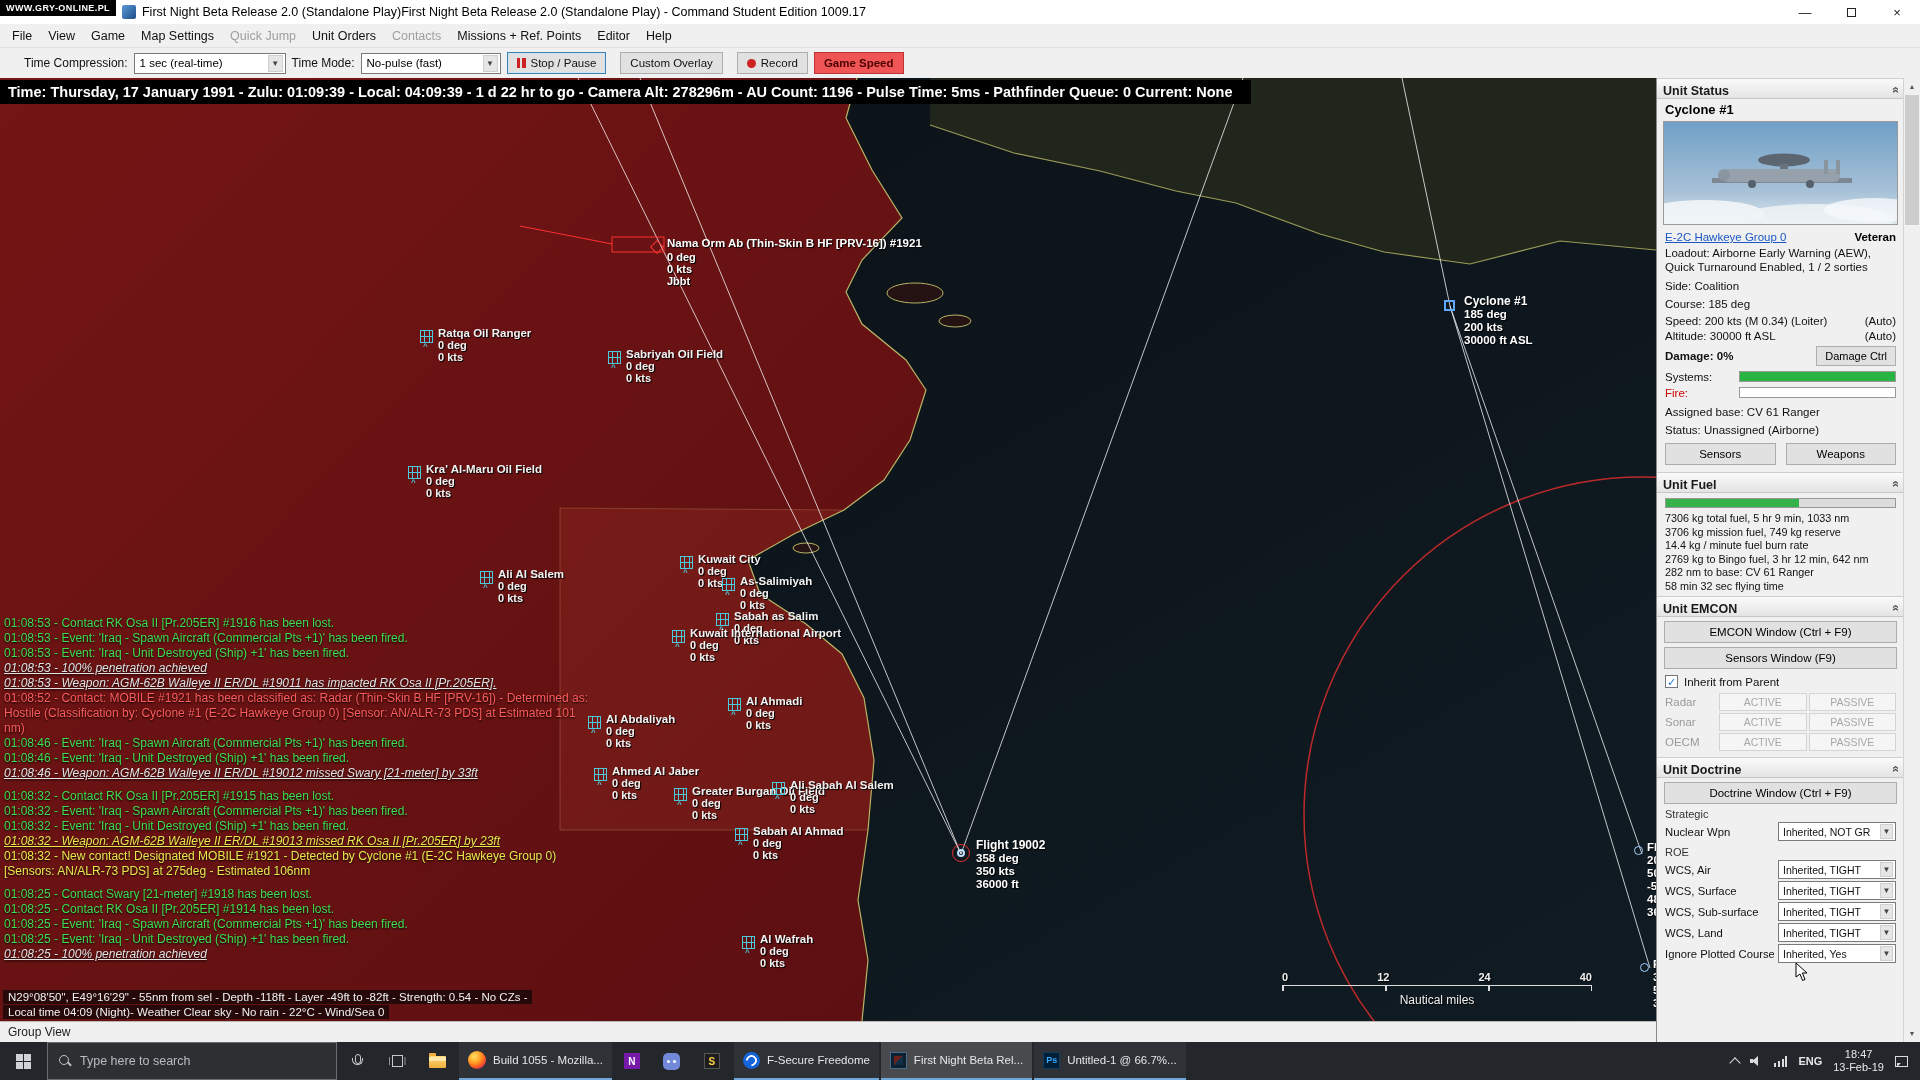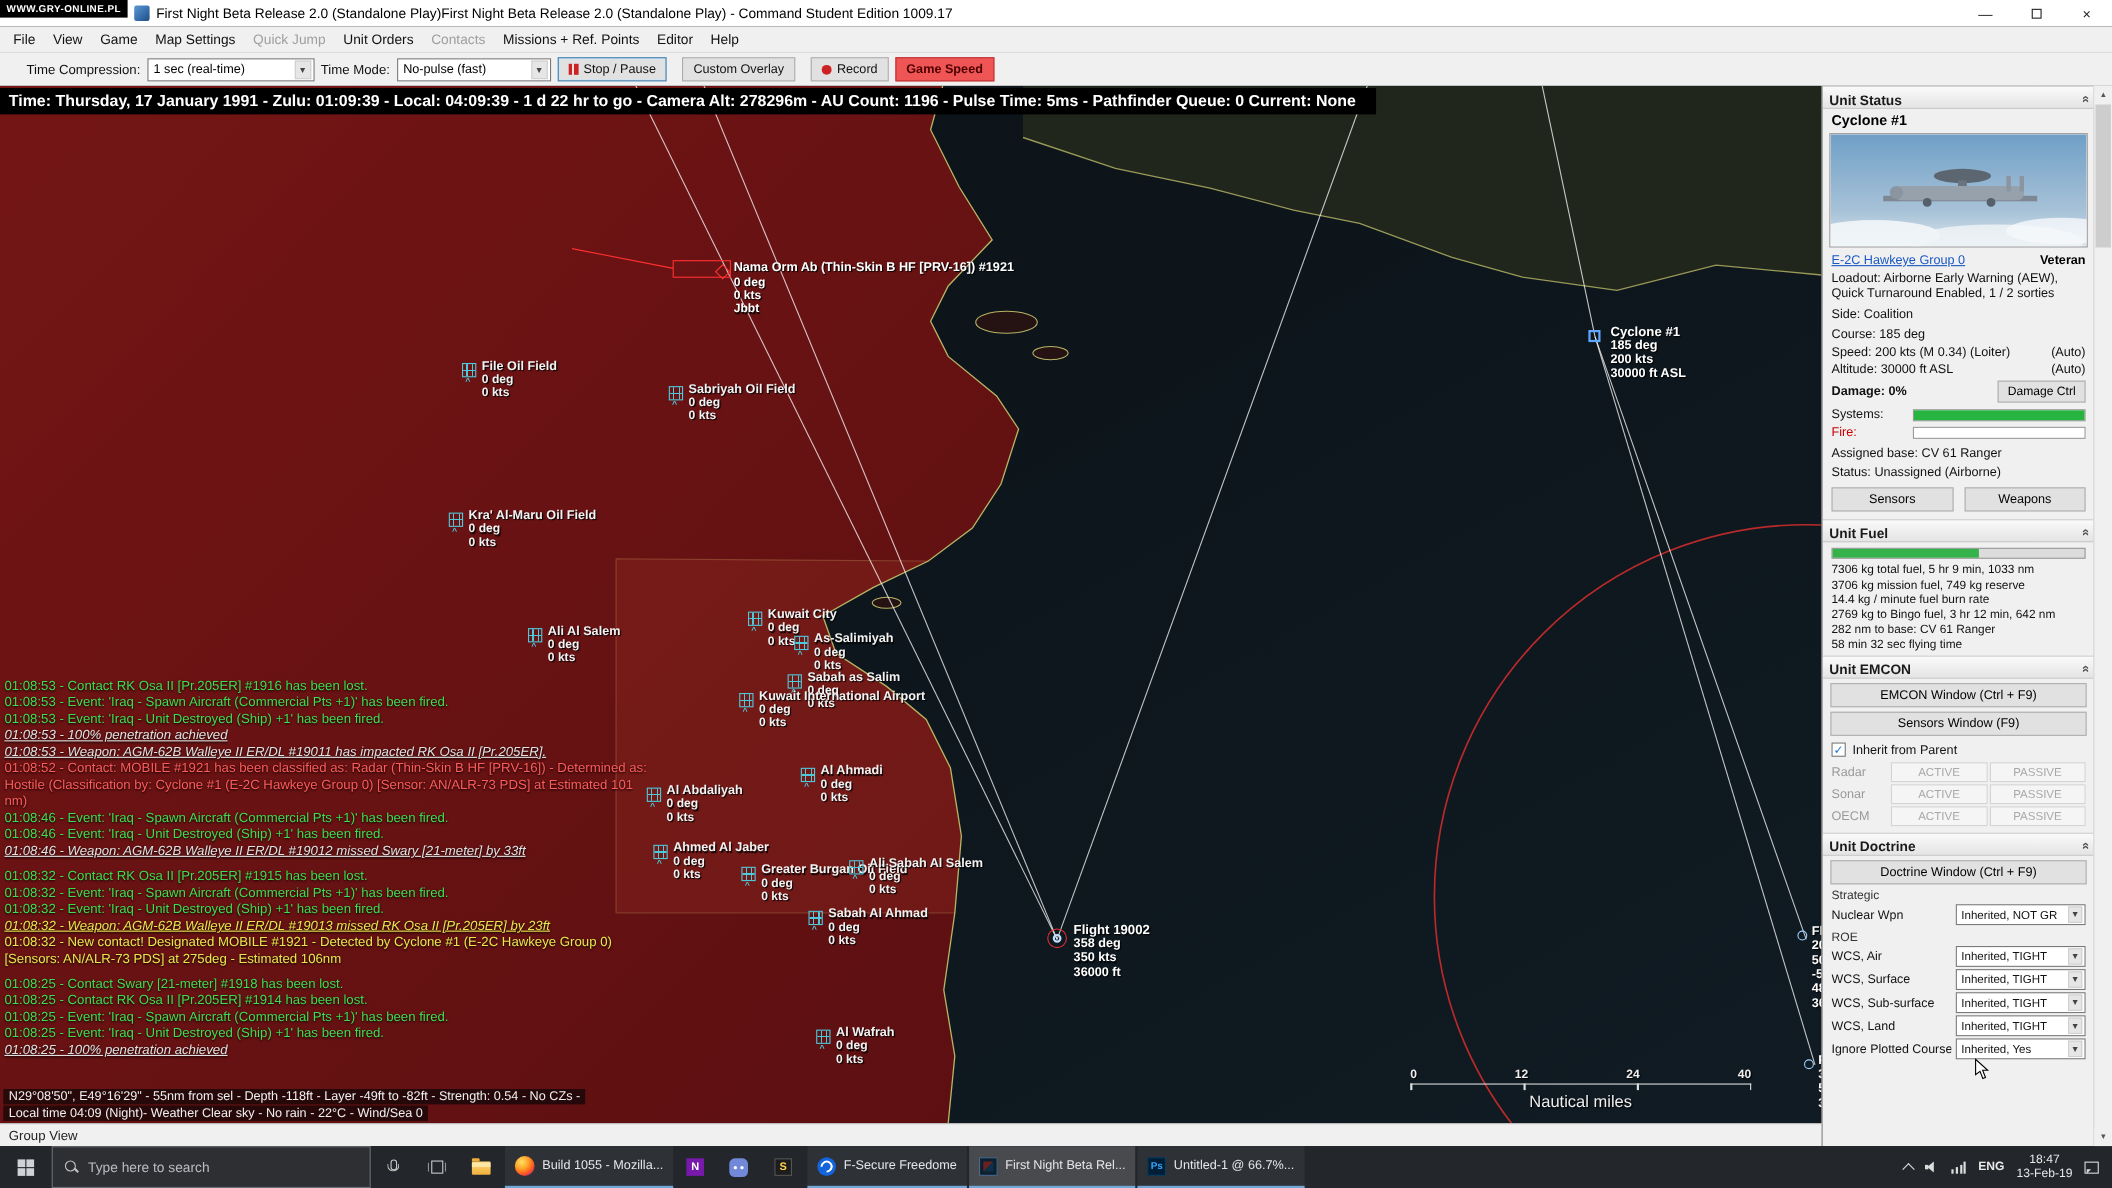--- a/index.html
+++ b/index.html
@@ -57,37 +57,37 @@
   .log-gap{margin-top:8px}
   .log-green{color:#3fdd4f}
   .log-red{color:#ff5c5c}
   .log-yellow{color:#e8e84e}
   .log-white-italic{color:#e2e2e2;font-style:italic;text-decoration:underline}
   .log-yellow-italic{color:#e8e84e;font-style:italic;text-decoration:underline}
   .scalebar{position:absolute;left:1282px;top:893px;width:310px;z-index:5;color:#eee;text-shadow:1px 1px 1px #000}
   #scale-ticks{display:flex;justify-content:space-between;font-size:11px;font-weight:bold;padding:0 0 2px 0}
   .scale-line{position:relative;height:6px;border-top:1.5px solid #ddd}
   .scale-line i{position:absolute;top:-1px;width:1.5px;height:6px;background:#ddd}
-  .scale-unit{text-align:center;font-size:15px;margin-top:2px}
+  .scale-unit{text-align:center;font-size:12px;margin-top:2px}
   .coords{position:absolute;left:3px;z-index:6;color:#f0f0f0;font-size:11.5px;background:rgba(5,5,5,.65);padding:1px 5px;white-space:nowrap}
   
   .sidebar{position:absolute;top:78px;left:1656px;width:264px;height:964px;background:#f0f0f0;border-left:1px solid #8a8a8a;z-index:40}
   .sb-content{position:absolute;left:0;top:0;width:247px;height:100%;overflow:hidden}
   .sb-header{height:21px;background:linear-gradient(#fafafa,#e4e4e4);border-top:1px solid #cfcfcf;border-bottom:1px solid #c6c6c6;display:flex;justify-content:space-between;align-items:flex-end;padding:0 6px;font-weight:bold;font-size:12.5px;color:#1a1a1a}
   .collapse{display:inline-block;transform:rotate(-90deg);color:#555;font-size:12px;letter-spacing:-2px}
   .unit-name{font-weight:bold;font-size:13px;padding:3px 8px 2px;color:#000}
   .unit-photo{margin:2px 6px 4px;height:104px;border:1px solid #9a9a9a;position:relative;overflow:hidden}
   .link-row{display:flex;justify-content:space-between;align-items:center;padding:2px 8px;font-size:11.5px}
   .grp-link{color:#1a57c4;text-decoration:underline;cursor:pointer}
   .veteran{font-weight:bold;color:#000}
   .sb-text{padding:1px 8px;font-size:11.5px;color:#111;line-height:14px}
   .sb-row{display:flex;justify-content:space-between;padding:1px 8px;font-size:11.5px;color:#111}
   .sb-row.damage{align-items:center;padding:3px 8px}
   .sb-btn{height:20px;border:1px solid #adadad;background:#e1e1e1;font-size:11px;padding:0 8px}
-  .bar-row{display:flex;align-items:center;gap:22px;padding:2px 8px}
+  .bar-row{display:flex;gap:22px;padding:2px 8px}
   .bar-lbl{width:52px;font-size:11.5px;color:#111}
   .bar-lbl.fire{color:#c00}
   .bar{flex:1;height:11px;border:1px solid #999;background:#fff}
   .bar .fill{height:100%;background:#28b440}
   .bar.firebar .fill{width:0}
   .btn-row{display:flex;gap:10px;padding:5px 8px 7px}
   .btn-row button{flex:1;height:22px;border:1px solid #adadad;background:#e1e1e1;font-size:11.5px}
   .fuel-bar{margin:5px 8px 4px;height:10px;border:1px solid #999;background:#dcdcdc}
   .fuel-fill{height:100%;background:#35b24a}
   .fuel-line{padding:0 8px;font-size:10.8px;line-height:13.5px;color:#111}
@@ -248,21 +248,21 @@
     <rect x="612" y="159" width="52" height="15" fill="none" stroke="#ff3030" stroke-width="1"></rect>
     <line x1="612" y1="166" x2="520" y2="148" stroke="#ff3030" stroke-width="1"></line>
   </svg>
 
   <div class="infobar">Time: Thursday, 17 January 1991 - Zulu: 01:09:39 - Local: 04:09:39 - 1 d 22 hr to go -  Camera Alt: 278296m - AU Count: 1196 - Pulse Time: 5ms - Pathfinder Queue: 0 Current: None</div>
   <div id="markers">
       <div class="fac" style="position: absolute; left: 420px; top: 252px;">
         <div class="fac-icon"></div>
         <div class="fac-caret">^</div>
         <div class="fac-label">
-          <div class="fac-name">File Oil Field</div>
+          <div class="fac-name">Ratqa Oil Ranger</div>
           <div class="fac-sub">0 deg</div>
           <div class="fac-sub">0 kts</div>
         </div>
       </div>
       <div class="fac" style="position: absolute; left: 608px; top: 273px;">
         <div class="fac-icon"></div>
         <div class="fac-caret">^</div>
         <div class="fac-label">
           <div class="fac-name">Sabriyah Oil Field</div>
           <div class="fac-sub">0 deg</div>

